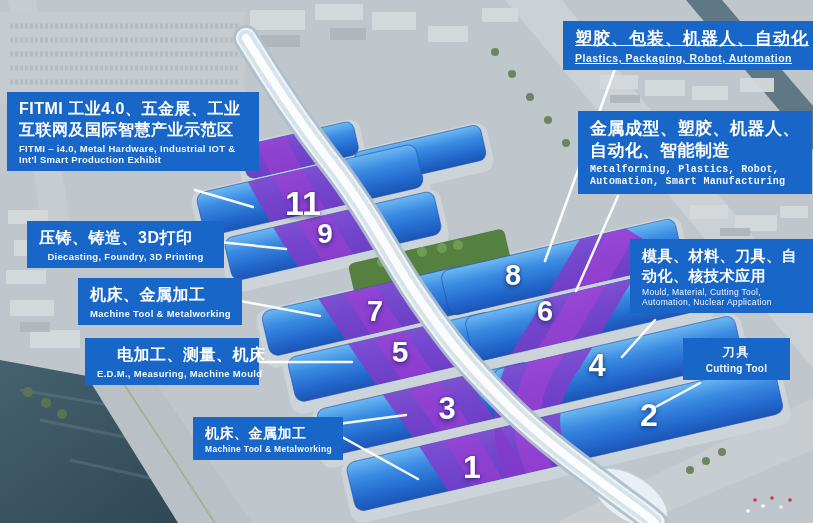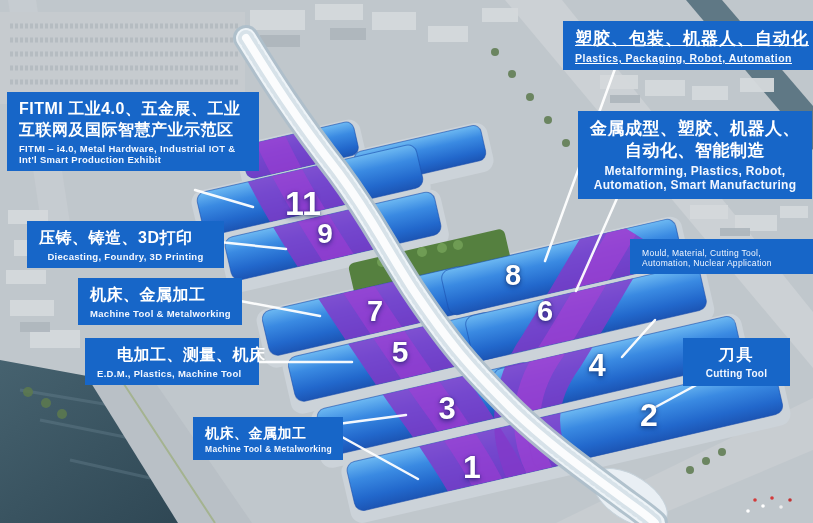--- a/index.html
+++ b/index.html
@@ -236,40 +236,41 @@
   <div class="en nowrap" style="font-size:9.5px;text-align:center;">Diecasting, Foundry, 3D Printing</div>
 </div>
 
 <div class="tag" style="left:78px;top:278px;width:164px;">
   <div class="zh nowrap" style="font-size:16px;">机床、金属加工</div>
   <div class="en nowrap" style="font-size:9.5px;">Machine Tool &amp; Metalworking</div>
 </div>
 
 <div class="tag" style="left:85px;top:338px;width:174px;">
   <div class="zh nowrap" style="font-size:16px;padding-left:20px;">电加工、测量、机床</div>
-  <div class="en nowrap" style="font-size:9.5px;">E.D.M., Plastics, Machine Tool</div>
+  <div class="en nowrap" style="font-size:9.5px;">E.D.M., Measuring, Machine Mould</div>
 </div>
 
 <div class="tag" style="left:193px;top:417px;width:150px;">
   <div class="zh nowrap" style="font-size:14px;">机床、金属加工</div>
   <div class="en nowrap" style="font-size:8.5px;">Machine Tool &amp; Metalworking</div>
 </div>
 
 <div class="tag" style="left:563px;top:21px;width:250px;text-decoration:underline;">
   <div class="zh nowrap" style="font-size:17px;letter-spacing:1px;">塑胶、包装、机器人、自动化</div>
   <div class="en nowrap" style="font-size:10.5px;letter-spacing:.5px;">Plastics, Packaging, Robot, Automation</div>
 </div>
 
-<div class="tag" style="left:578px;top:111px;width:234px;text-align:center;">
+<div class="tag" style="left:578px;top:111px;width:234px;">
   <div class="zh" style="font-size:17px;">金属成型、塑胶、机器人、自动化、智能制造</div>
-  <div class="en" style="font-size:12px;">Metalforming, Plastics, Robot, Automation, Smart Manufacturing</div>
+  <div class="en" style="font-size:10px;font-family:Liberation Mono, monospace;">Metalforming, Plastics, Robot, Automation, Smart Manufacturing</div>
 </div>
 
 <div class="tag" style="left:630px;top:239px;width:183px;">
+  <div class="zh" style="font-size:15px;">模具、材料、刀具、自动化、核技术应用</div>
   <div class="en" style="font-size:8.5px;font-weight:normal;">Mould, Material, Cutting Tool, Automation, Nuclear Application</div>
 </div>
 
 <div class="tag" style="left:683px;top:338px;width:107px;text-align:center;">
-  <div class="zh nowrap" style="font-size:16px;letter-spacing:2px;">刀具</div>
+  <div class="zh nowrap" style="font-size:12px;letter-spacing:2px;">刀具</div>
   <div class="en nowrap" style="font-size:10px;">Cutting Tool</div>
 </div>
 
 </div>
 
 </body></html>

